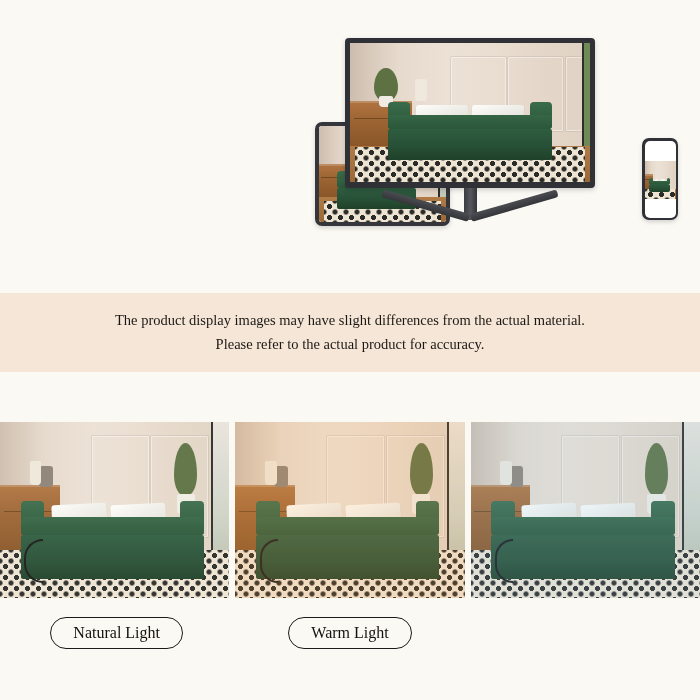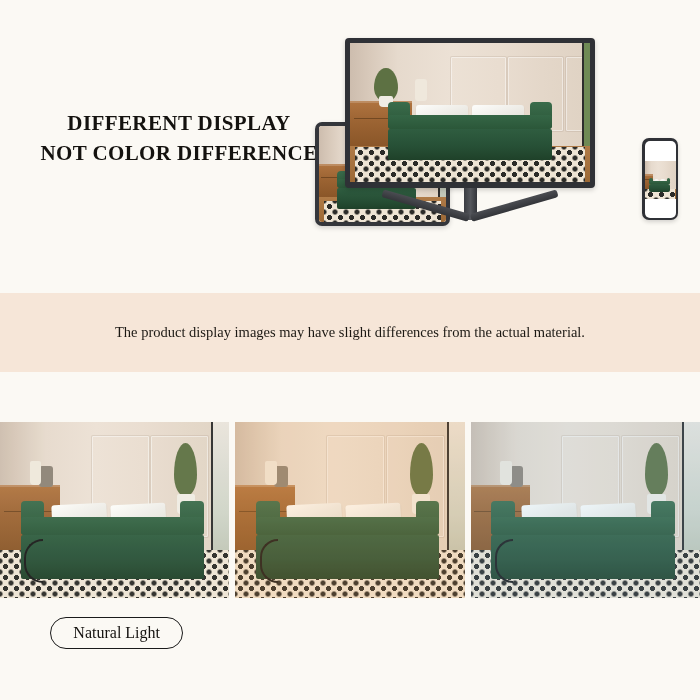--- a/index.html
+++ b/index.html
@@ -284,24 +284,20 @@
     color: #14120f;
     white-space: nowrap;
     line-height: 1;
   }
 </style>
 </head>
 <body>
 
 <div class="hero">
 
-  <div class="hero-heading">
-    <span class="line">DIFFERENT DISPLAY</span>
-    <span class="line">NOT COLOR DIFFERENCE</span>
-  </div>
 
   <div class="devices">
 
     <div class="tablet">
       <div class="bezel">
         <div class="screen">
           <div class="photo">
             <div class="wall"></div>
             <div class="molding" style="left:46%; top:14%; width:24%; height:46%;"></div>
             <div class="molding" style="left:73%; top:14%; width:24%; height:46%;"></div>
@@ -376,20 +372,21 @@
           </div>
         </div>
       </div>
     </div>
 
   </div>
 </div>
 
 <div class="notice-band">
   <div class="notice-line">The product display images may have slight differences from the actual material.</div>
+  <div class="notice-line">Please refer to the actual product for accuracy.</div>
 </div>
 
 <div class="gallery">
 
   <div class="gallery-panel">
     <div class="photo-wrap">
       <div class="photo">
         <div class="wall"></div>
         <div class="molding" style="left:40%; top:8%; width:24%; height:56%;"></div>
         <div class="molding" style="left:66%; top:8%; width:24%; height:56%;"></div>
@@ -470,13 +467,16 @@
       <div class="tint cold"></div>
     </div>
   </div>
 
 </div>
 
 <div class="labels">
   <div class="label-cell">
     <div class="label-pill">Natural Light</div>
   </div>
+  <div class="label-cell">
+    <div class="label-pill">Warm Light</div>
+  </div>
 </div>
 
 </body></html>

